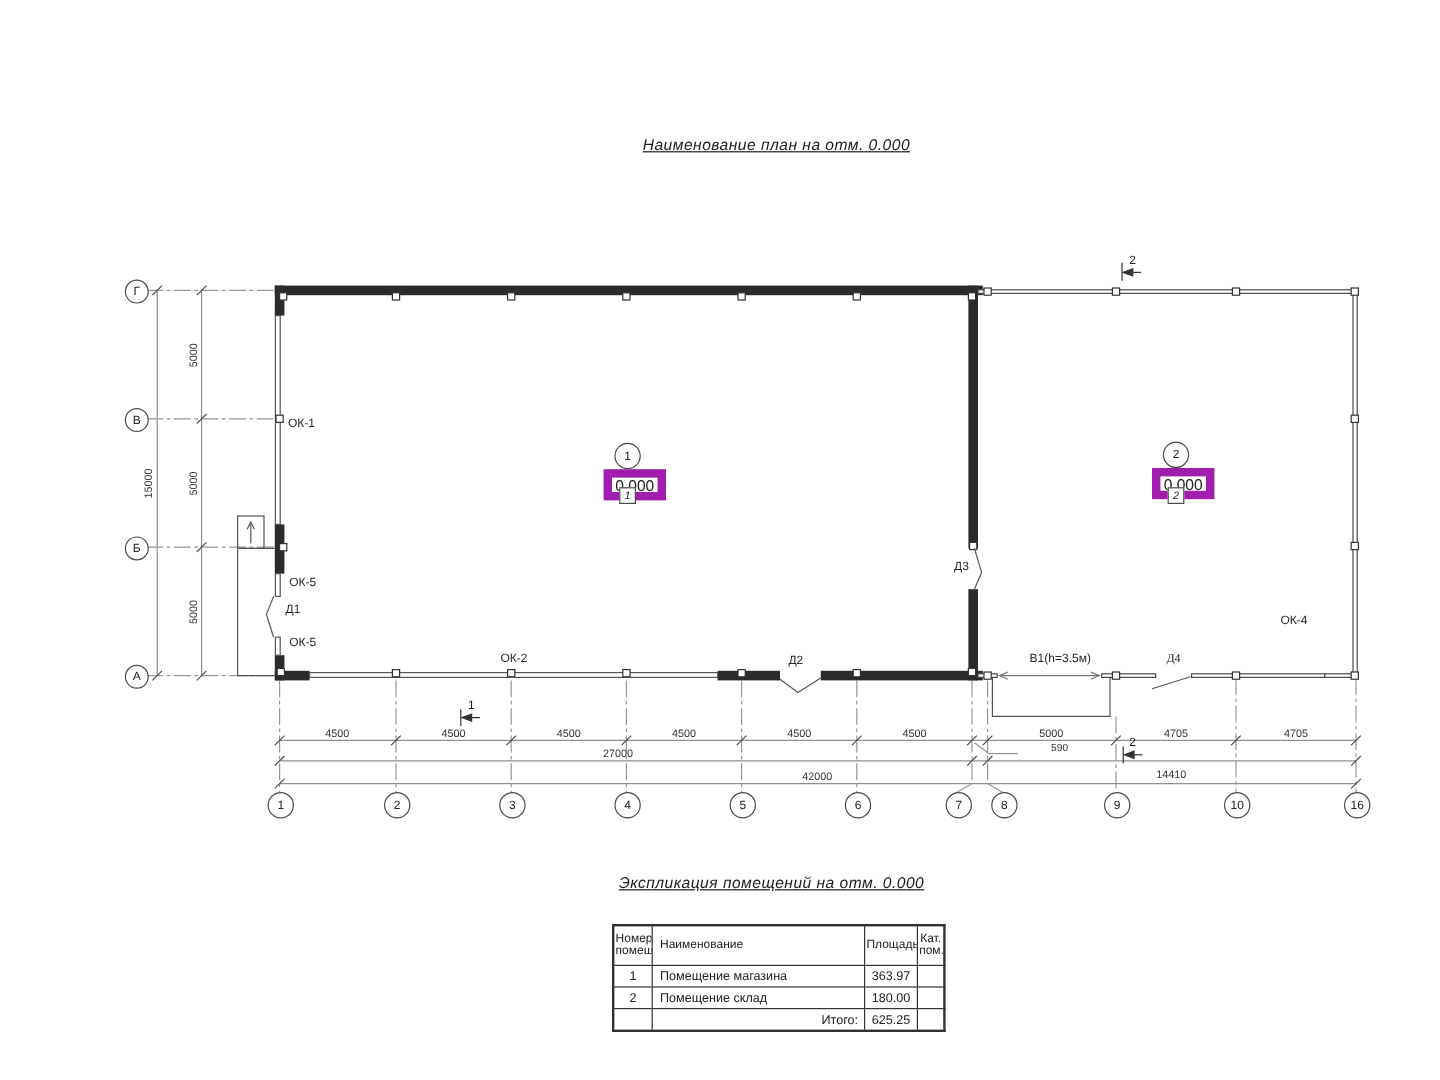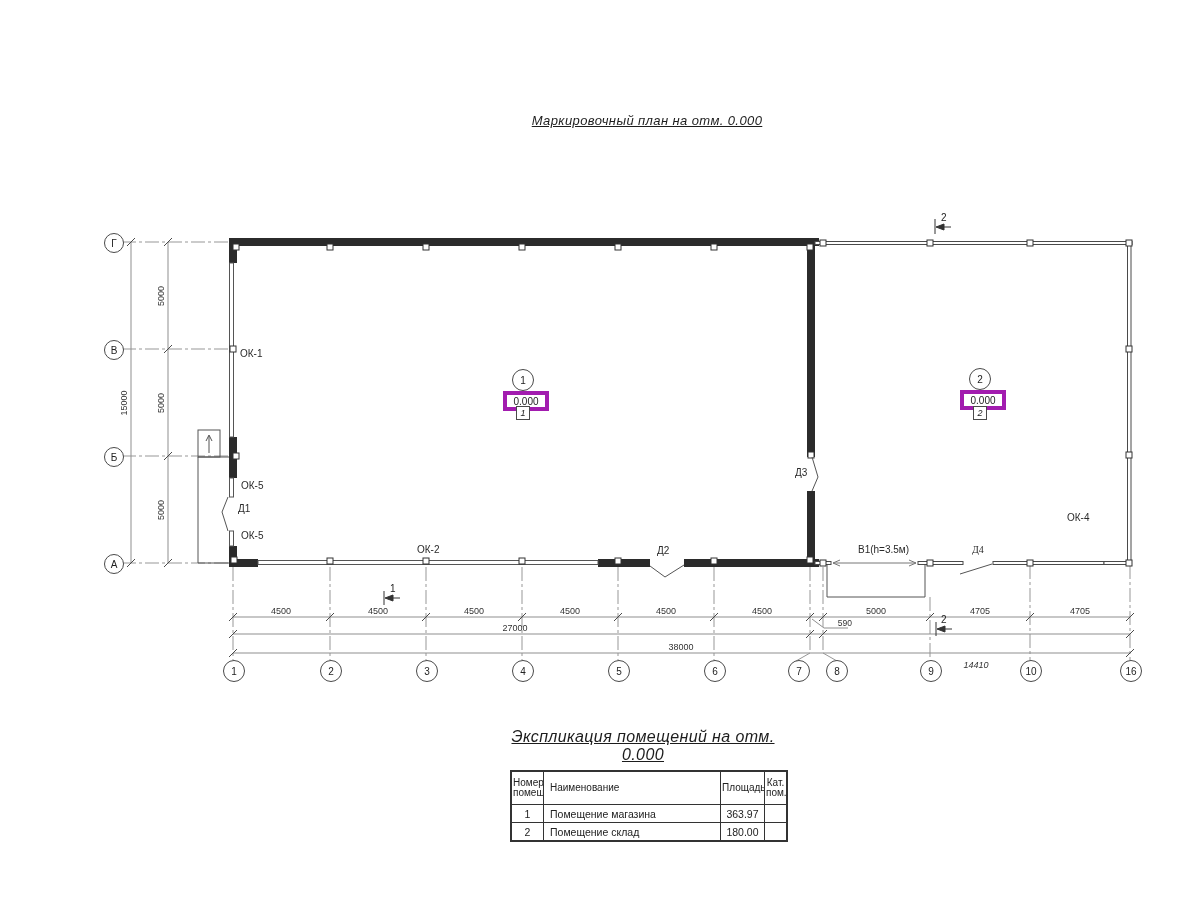--- a/index.html
+++ b/index.html
@@ -11,22 +11,22 @@
   .lbl{position:absolute;font-size:10px;color:#2a2a2a;white-space:nowrap;}
   .dim{position:absolute;font-size:9px;color:#333;text-align:center;width:44px;white-space:nowrap;}
   .dim-sm{font-size:8.5px;width:26px;}
   .dim-rot{position:absolute;font-size:9px;color:#333;text-align:center;width:40px;transform:rotate(-90deg);transform-origin:center;}
   .axis-bubble{position:absolute;border:1px solid #4a4a4a;border-radius:50%;background:#fff;
                display:flex;align-items:center;justify-content:center;font-size:10px;color:#222;}
   .bub-l{width:18px;height:18px;}
   .bub-b{width:20px;height:20px;}
   .room-circle{position:absolute;width:20px;height:20px;border:1px solid #4a4a4a;border-radius:50%;
                background:#fff;display:flex;align-items:center;justify-content:center;font-size:10px;}
-  .elev-box{position:absolute;width:38px;height:12px;border:4px solid #a21caf;background:#fff;
-            display:flex;align-items:center;justify-content:center;font-size:10px;}
+  .elev-box{position:absolute;width:38px;height:12px;border:7px solid #a21caf;background:#fff;
+            display:flex;align-items:center;justify-content:center;font-size:13px;}
   .tag-box{position:absolute;width:12px;height:12px;border:1px solid #4a4a4a;background:#fff;
            display:flex;align-items:center;justify-content:center;font-size:9px;font-style:italic;}
   .sec-lbl{position:absolute;font-size:10px;color:#222;}
   
   #expl-wrap{position:absolute;left:510px;top:770px;}
   table.expl{border-collapse:collapse;table-layout:fixed;width:266px;background:#fff;}
   table.expl td,table.expl th{border:1px solid #333;font-weight:normal;overflow:hidden;}
   table.expl{border:2px solid #333;}
   .th{font-size:10px;line-height:1.05;text-align:center;vertical-align:middle;height:30px;}
   .cell{font-size:10.5px;height:15px;vertical-align:middle;}
@@ -174,21 +174,21 @@
       <polygon points="936,227 944,224 944,230"></polygon>
       <line x1="384" y1="591" x2="384" y2="605"></line>
       <line x1="400" y1="598" x2="388" y2="598"></line>
       <polygon points="385,598 393,595 393,601"></polygon>
       <line x1="936" y1="622" x2="936" y2="636"></line>
       <line x1="952" y1="629" x2="940" y2="629"></line>
       <polygon points="937,629 945,626 945,632"></polygon>
     </g>
   </svg>
 
-  <div class="abs title" style="left:497px;top:113px;width:300px;">Маркировочный план  на отм. 0.000</div>
+  <div class="abs title" style="left:497px;top:113px;width:300px;">Наименование план  на отм. 0.000</div>
 
   <div class="axis-bubble bub-l" style="left:104px;top:233px;">
       <span>Г</span>
     </div>
   <div class="axis-bubble bub-l" style="left:104px;top:340px;">
       <span>В</span>
     </div>
   <div class="axis-bubble bub-l" style="left:104px;top:447px;">
       <span>Б</span>
     </div>
@@ -229,28 +229,28 @@
   <div class="axis-bubble bub-b" style="left:1120px;top:660px;">
       <span>16</span>
     </div>
 
   <span class="dim" style="left:259px;top:606px;">4500</span>
   <span class="dim" style="left:356px;top:606px;">4500</span>
   <span class="dim" style="left:452px;top:606px;">4500</span>
   <span class="dim" style="left:548px;top:606px;">4500</span>
   <span class="dim" style="left:644px;top:606px;">4500</span>
   <span class="dim" style="left:740px;top:606px;">4500</span>
-  <span class="dim dim-sm" style="left:826px;top:618px;text-align:right;">590</span>
+  <span class="dim dim-sm" style="left:870px;top:618px;">590</span>
   <span class="dim" style="left:854px;top:606px;">5000</span>
   <span class="dim" style="left:958px;top:606px;">4705</span>
   <span class="dim" style="left:1058px;top:606px;">4705</span>
 
   <span class="dim" style="left:493px;top:623px;">27000</span>
-  <span class="dim" style="left:954px;top:660px;font-style:italic;">14410</span>
-  <span class="dim" style="left:659px;top:642px;">38000</span>
+  <span class="dim" style="left:954px;top:640px;">14410</span>
+  <span class="dim" style="left:659px;top:642px;">42000</span>
 
   <span class="dim-rot" style="left:141px;top:291px;">5000</span>
   <span class="dim-rot" style="left:141px;top:398px;">5000</span>
   <span class="dim-rot" style="left:141px;top:505px;">5000</span>
   <span class="dim-rot" style="left:104px;top:398px;">15000</span>
 
   <span class="lbl" style="left:240px;top:348px;">ОК-1</span>
   <span class="lbl" style="left:241px;top:480px;">ОК-5</span>
   <span class="lbl" style="left:238px;top:503px;">Д1</span>
   <span class="lbl" style="left:241px;top:530px;">ОК-5</span>
@@ -270,21 +270,21 @@
   <div class="room-circle" style="left:969px;top:368px;">
       <span>2</span>
     </div>
   <div class="elev-box" style="left:960px;top:390px;">0.000</div>
   <div class="tag-box" style="left:973px;top:406px;">2</div>
 
   <span class="sec-lbl" style="left:941px;top:212px;">2</span>
   <span class="sec-lbl" style="left:390px;top:583px;">1</span>
   <span class="sec-lbl" style="left:941px;top:614px;">2</span>
 
-  <div class="abs title" style="left:510px;top:728px;width:266px;font-size:16px;">Экспликация помещений на отм. 0.000</div>
+  <div class="abs title" style="left:510px;top:728px;width:266px;font-size:13px;">Экспликация помещений на отм. 0.000</div>
 
   <div id="expl-wrap">
     <table class="expl">
       <tbody>
           <tr>
         <th class="th c-num">Номер помещ.</th>
         <th class="th c-name">Наименование</th>
         <th class="th c-area">Площадь</th>
         <th class="th c-cat">Кат. пом.</th>
       </tr>
@@ -293,17 +293,23 @@
         <td class="cell c-name">Помещение магазина</td>
         <td class="cell c-area">363.97</td>
         <td class="cell c-cat"></td>
       </tr>
       <tr>
         <td class="cell c-num">2</td>
         <td class="cell c-name">Помещение склад</td>
         <td class="cell c-area">180.00</td>
         <td class="cell c-cat"></td>
       </tr>
+      <tr>
+        <td class="cell c-num"></td>
+        <td class="cell c-name r-right">Итого:</td>
+        <td class="cell c-area">625.25</td>
+        <td class="cell c-cat"></td>
+      </tr>
     </tbody>
       </table>
   </div>
 
 </div>
 
 </body></html>

